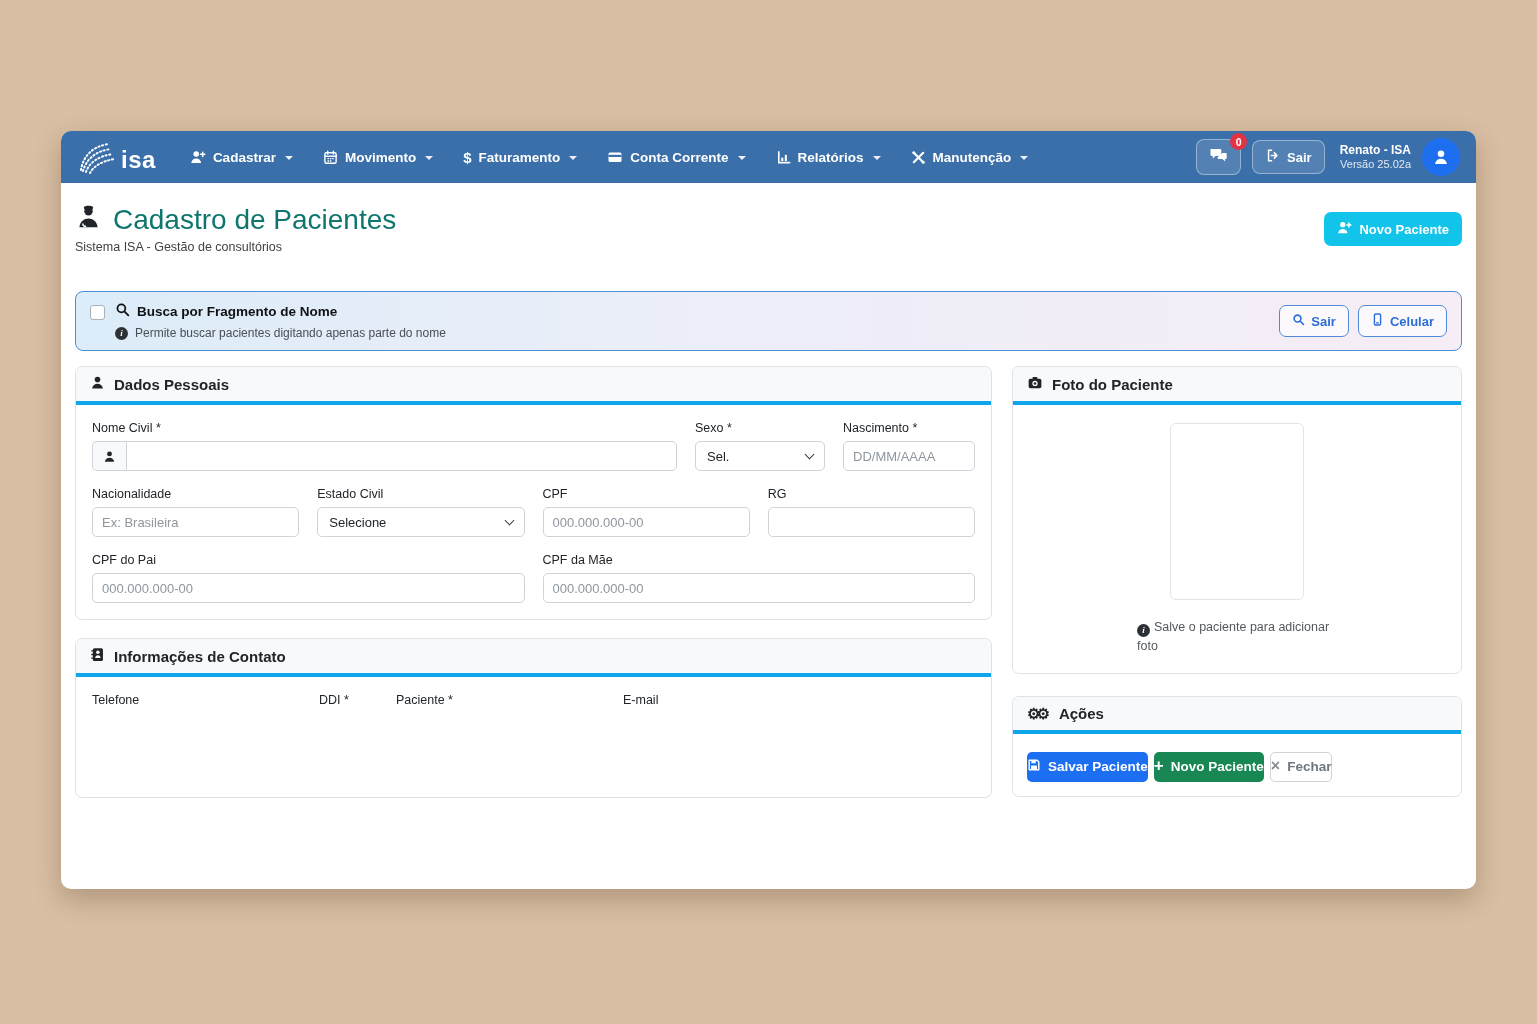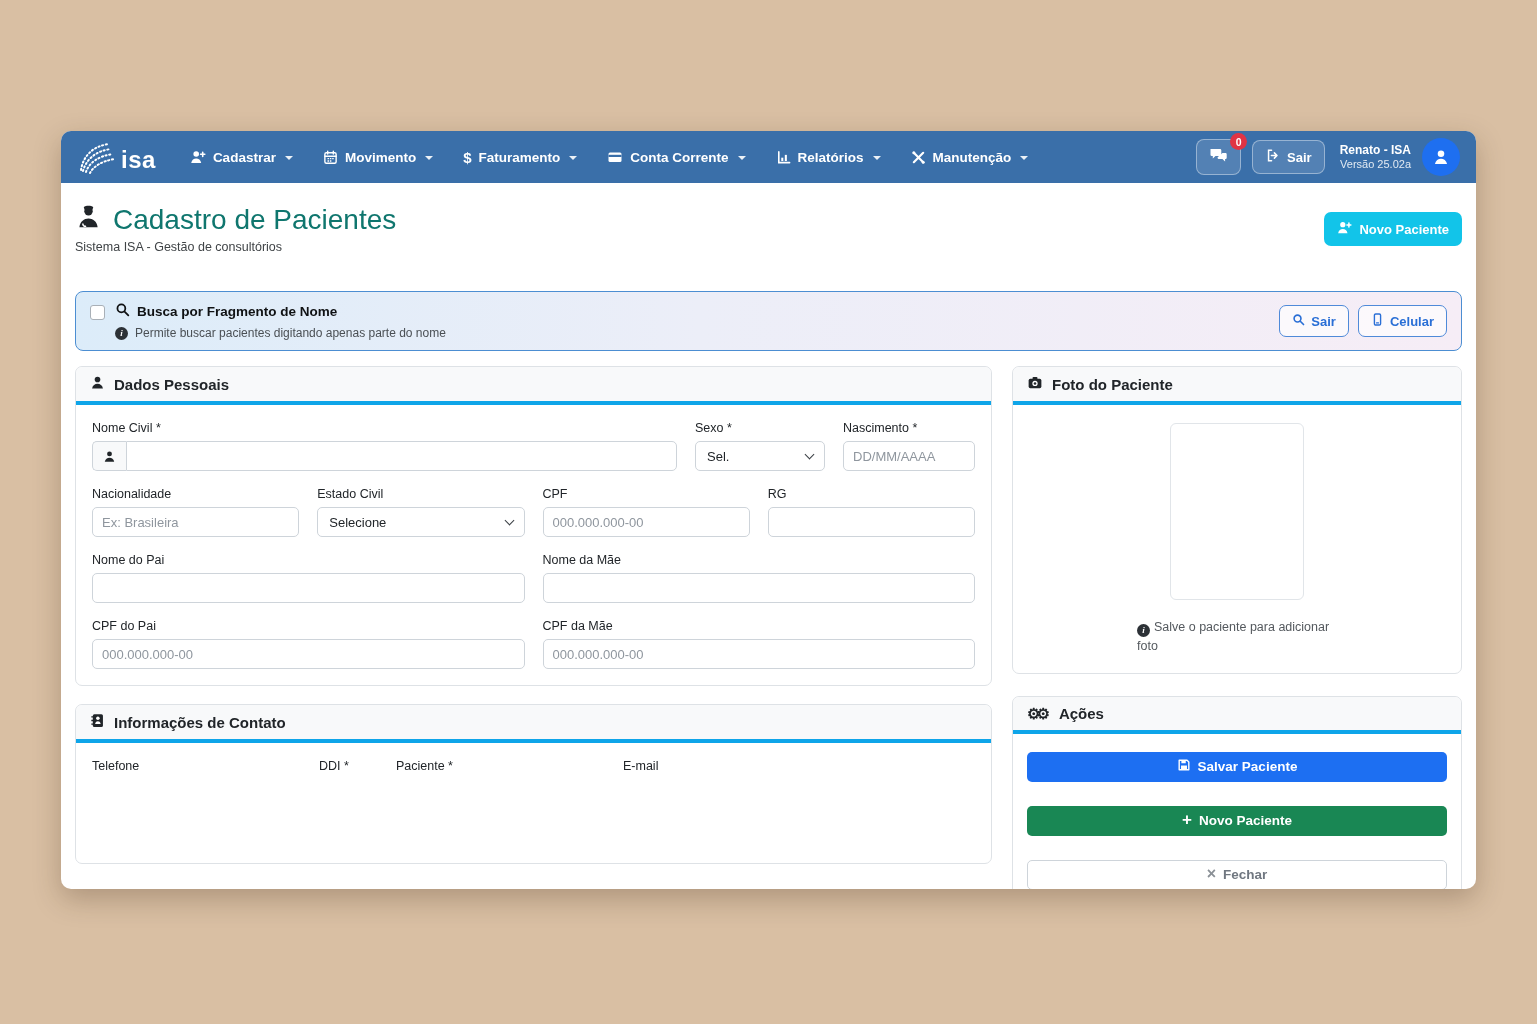--- a/index.html
+++ b/index.html
@@ -133,21 +133,21 @@
   .contact-labels label { font-size: 12.5px; color: #212529; }
   
   .photo-body { padding: 16px; }
   .photo-box {
     width: 134px; height: 177px; margin: 2px auto 0 auto;
     background: #fff; border: 1px solid #e1e5e9; border-radius: 6px;
   }
   .photo-hint { margin-top: 18px; font-size: 12.5px; color: #54595e; line-height: 1.55; max-width: 200px; margin-left: auto; margin-right: auto; }
   .photo-hint .info-dot { vertical-align: -2px; margin-right: 4px; }
   .actions-card { margin-top: 22px; }
-  .actions-body { padding: 18px 14px 14px 14px; display: flex; flex-direction: column; gap: 24px; }
+  .actions-body { padding: 18px 14px 14px 14px; display: flex; flex-direction: row; gap: 6px; }
   .abtn {
     height: 30px; border-radius: 5px; font-size: 13.5px; font-weight: 600;
     display: flex; align-items: center; justify-content: center; gap: 7px;
     cursor: pointer; border: none; font-family: "Liberation Sans", sans-serif;
   }
   .abtn-primary { background: #1d6ff2; color: #fff; }
   .abtn-success { background: #198754; color: #fff; }
   .abtn-light { background: #fff; border: 1px solid #ced4da; color: #707780; }
   .plus-g { font-size: 17px; font-weight: 700; line-height: 1; margin-top: -2px; }
   .x-g { font-size: 16px; line-height: 1; color: #8a9096; margin-top: -2px; }
@@ -388,30 +388,20 @@
               <div class="field">
                 <label>CPF</label>
                 <input class="tinput" placeholder="000.000.000-00" style="">
               </div>
               <div class="field">
                 <label>RG</label>
                 <input class="tinput" style="">
               </div>
             </div>
 
-            <div class="frow r2c">
-              <div class="field">
-                <label>Nome do Pai</label>
-                <input class="tinput" style="">
-              </div>
-              <div class="field">
-                <label>Nome da Mãe</label>
-                <input class="tinput" style="">
-              </div>
-            </div>
 
             <div class="frow r2c last">
               <div class="field">
                 <label>CPF do Pai</label>
                 <input class="tinput" placeholder="000.000.000-00" style="">
               </div>
               <div class="field">
                 <label>CPF da Mãe</label>
                 <input class="tinput" placeholder="000.000.000-00" style="">
               </div>

